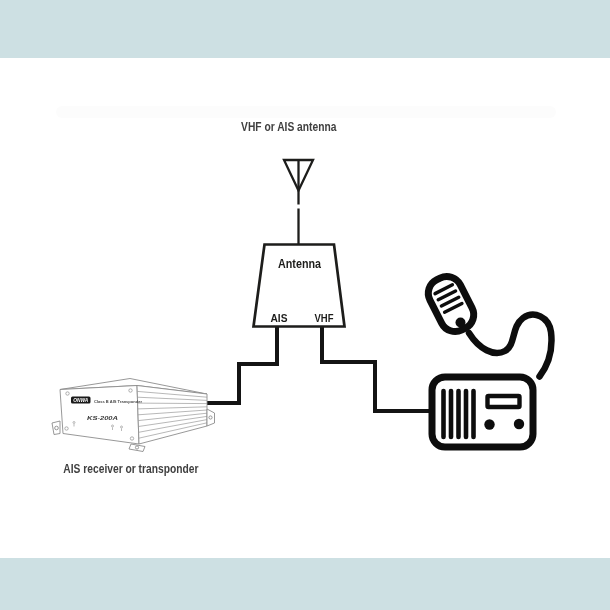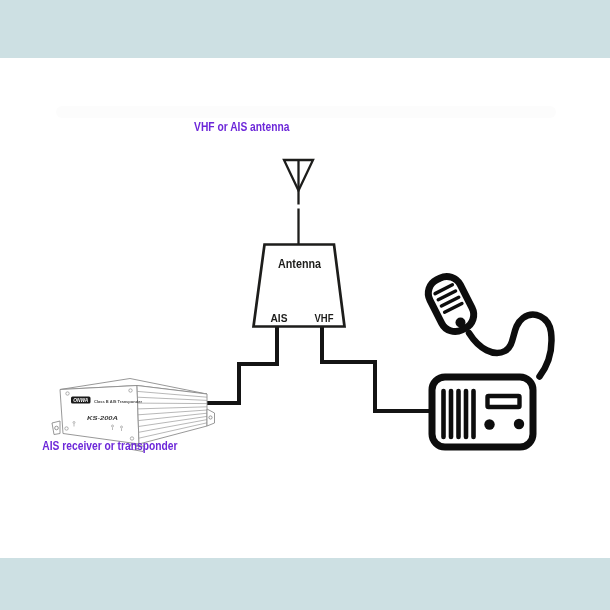--- a/index.html
+++ b/index.html
@@ -5,26 +5,26 @@
   html,body{margin:0;padding:0;}
   body{width:610px;height:610px;overflow:hidden;background:#ffffff;
        font-family:"Liberation Sans", sans-serif;}
   #stage{position:relative;width:610px;height:610px;background:#ffffff;}
   .band{position:absolute;left:0;width:610px;}
   #band-top{top:0;height:58px;}
   #band-bottom{top:558px;height:52px;}
   #faint-strip{position:absolute;left:56px;top:106px;width:500px;height:12px;
                background:#fcfcfc;border-radius:6px;}
   svg{position:absolute;left:0;top:0;}
-  .label{position:absolute;width:220px;
-         font-size:13.5px;font-weight:700;color:#6d28d9;
+  .label{position:absolute;width:220px;text-align:center;
+         font-size:13.5px;font-weight:700;color:#404040;
          letter-spacing:0px;white-space:nowrap;}
   .label > span{display:inline-block;transform:scaleX(0.76);transform-origin:center;}
   #label-top{left:179px;top:119px;}
-  #caption-left{left:21px;top:438px;}
+  #caption-left{left:21px;top:461px;}
   #caption-right{left:371px;top:459px;}
 </style>
 </head>
 <body>
 
 <div id="stage">
 
   <div id="band-top" class="band" style="background: rgb(205, 224, 227);"></div>
   <div id="band-bottom" class="band" style="background: rgb(205, 224, 227);"></div>
   <div id="faint-strip"></div>

